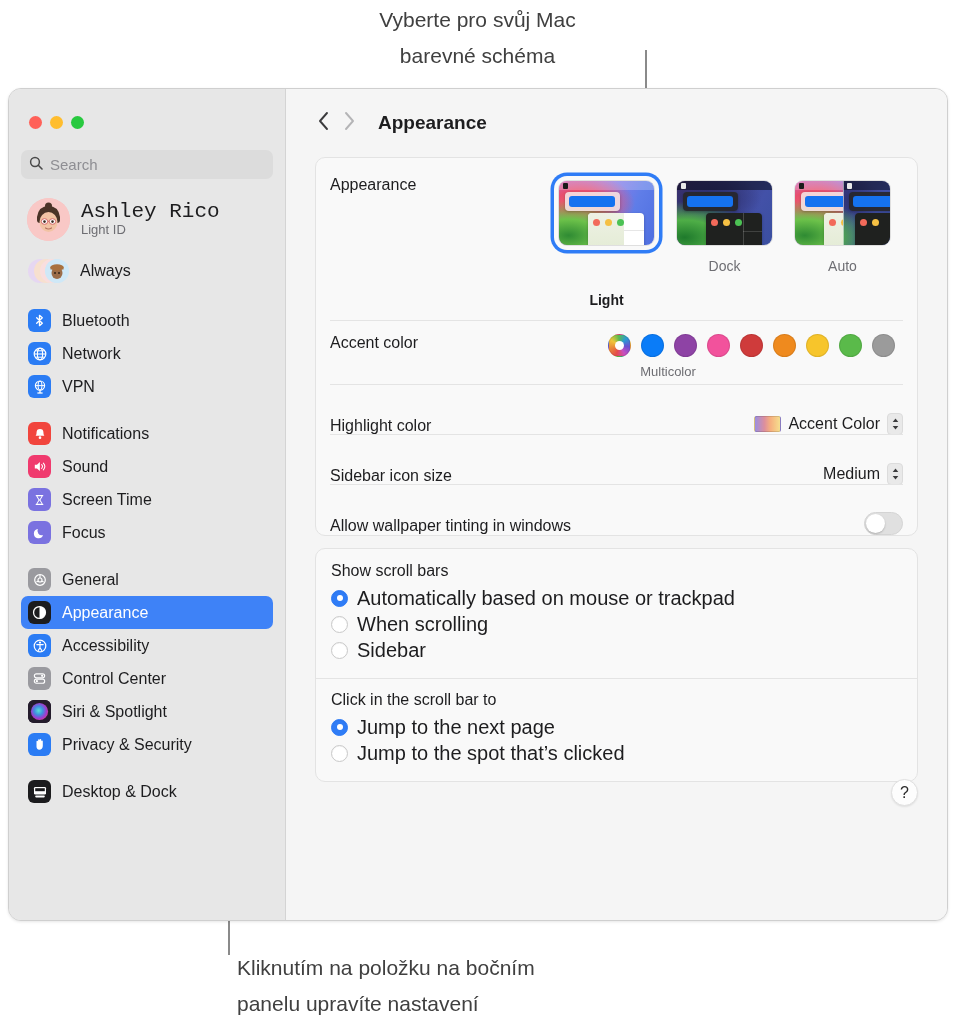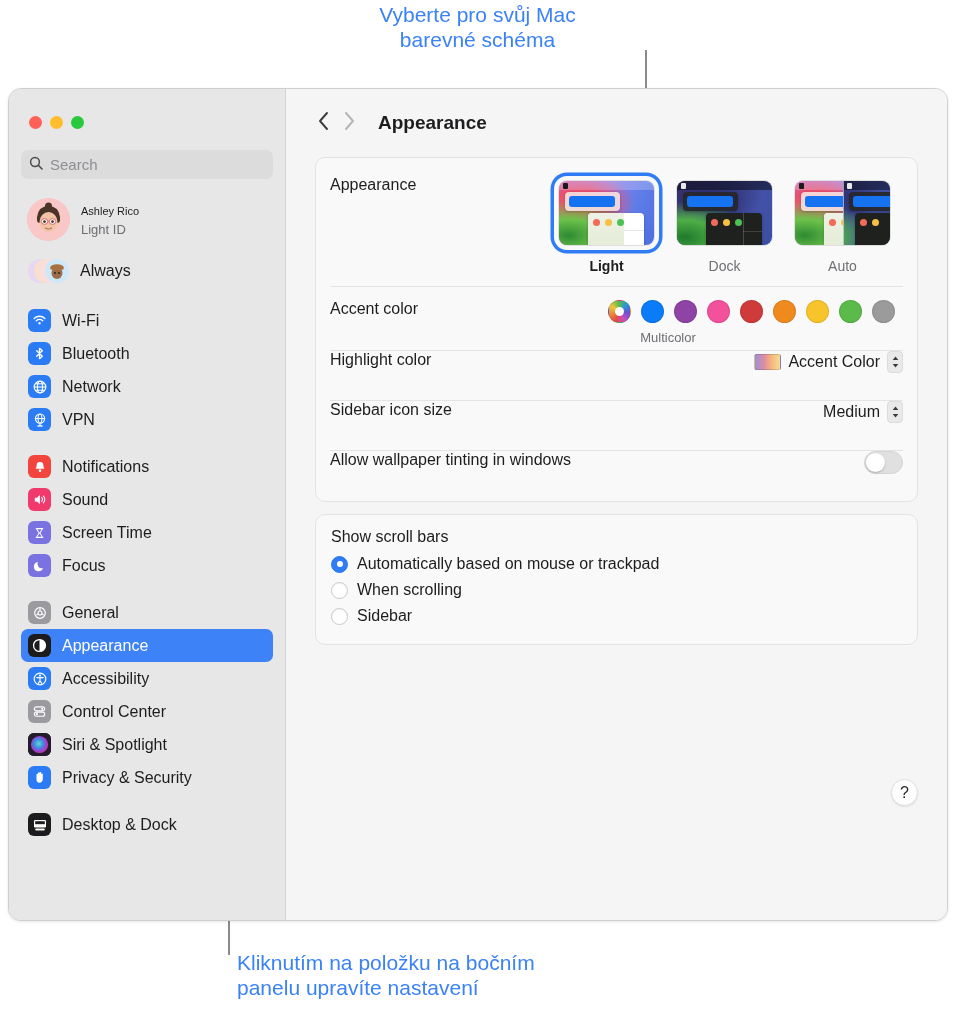--- a/index.html
+++ b/index.html
@@ -9,22 +9,22 @@
     font-family: "Liberation Sans", sans-serif;
     -webkit-font-smoothing: antialiased;
     overflow: hidden;
   }
   #root { position: relative; width: 955px; height: 1024px; }
 
   
   .callout {
     position: absolute;
     font-size: 21px;
-    color: #3b82f6;
-    line-height: 25px;
+    color: #404040;
+    line-height: 36px;
     white-space: pre-line;
   }
   .callout-top {
     top: 2px; left: 0; width: 955px; text-align: center;
   }
   .callout-bottom {
     top: 950px; left: 237px; width: 560px; text-align: left;
   }
   .leader {
     position: absolute;
@@ -88,21 +88,21 @@
     gap: 11px;
     margin: 14px 12px 0 12px;
     padding: 5px 6px;
     border-radius: 7px;
   }
   .avatar-lg {
     width: 43px; height: 43px; border-radius: 50%;
     background: #f7c2c2;
     position: relative; flex: none; overflow: hidden;
   }
-  .acct-name { font-size: 11px; color: #1d1d1f; line-height: 19px; }
+  .acct-name { font-size: 21px; color: #1d1d1f; line-height: 19px; font-family: Liberation Mono, monospace; }
   .acct-sub  { font-size: 13px; color: #6e6e73; line-height: 16px; margin-top: 1px; }
 
   .family {
     display: flex; align-items: center; gap: 12px;
     margin: 6px 12px 0 12px;
     padding: 4px 6px 4px 7px;
     border-radius: 7px;
   }
   .family-avatars { position: relative; width: 40px; height: 30px; flex: none; }
   .fa { position: absolute; border-radius: 50%; width: 24px; height: 24px; top: 3px; }
@@ -147,21 +147,21 @@
 
   .card {
     background: #f9f9f9;
     border: 1px solid #e3e3e3;
     border-radius: 10px;
     overflow: hidden;
   }
   .card + .card { margin-top: 12px; }
 
   .row {
-    display: flex; align-items: flex-start;
+    display: flex; align-items: flex-end;
     padding: 0 14px;
     min-height: 50px;
     position: relative;
   }
   .row-sep::after {
     content: ""; position: absolute; left: 14px; right: 14px; bottom: 0;
     height: 1px; background: #e4e4e4;
   }
   .row-label { font-size: 16px; color: #1d1d1f; }
 
@@ -170,21 +170,21 @@
   .thumbs { display: flex; gap: 13px; margin-left: auto; padding-right: 8px; }
   .thumb-cell { display: flex; flex-direction: column; align-items: center; gap: 8px; }
   .thumb {
     width: 97px; height: 66px; border-radius: 9px;
     position: relative; overflow: hidden;
     border: 1px solid rgba(0,0,0,.10);
   }
   .thumb-sel-wrap { padding: 4px; border-radius: 13px; }
   .thumb-sel-wrap.on { box-shadow: 0 0 0 3.5px #2f7cf6; }
   .thumb-label { font-size: 14px; color: #6e6e73; }
-  .thumb-label.active { color: #1d1d1f; font-weight: bold; }
+  .thumb-label.active { color: #1d1d1f; font-weight: bold; margin-top: 34px; }
 
   
   .mini { position: absolute; inset: 0; }
   .mini-wall-light {
     position: absolute; inset: 0;
     background:
       radial-gradient(120% 90% at 10% 85%, #2f8b33 0%, #6dc24a 28%, rgba(109,194,74,0) 60%),
       radial-gradient(100% 80% at 22% 35%, #f06a6a 0%, #e84f6e 25%, rgba(232,79,110,0) 58%),
       linear-gradient(115deg, #c86fd0 0%, #9b7ce6 35%, #5f7de8 70%, #4f6fe0 100%);
   }
@@ -310,21 +310,21 @@
     background: #fff; border: 1px solid #c9c9c9;
     flex: none; position: relative;
     box-shadow: 0 .5px 1px rgba(0,0,0,.07) inset;
   }
   .radio.on { background: #2f7cf6; border-color: #2f7cf6; }
   .radio.on::after {
     content: ""; position: absolute; left: 50%; top: 50%;
     width: 6px; height: 6px; margin: -3px 0 0 -3px;
     border-radius: 50%; background: #fff;
   }
-  .radio-label { font-size: 16px; color: #1d1d1f; }
+  .radio-label { font-size: 20px; color: #1d1d1f; }
 
   .help-btn {
     position: absolute; right: 29px; top: 690px;
     width: 27px; height: 27px; border-radius: 50%;
     background: #fdfdfd; border: 1px solid #e0e0e0;
     display: flex; align-items: center; justify-content: center;
     font-size: 16px; color: #2a2a2a;
     box-shadow: 0 1px 2px rgba(0,0,0,.09);
     cursor: default;
   }
@@ -397,30 +397,20 @@
               <ellipse cx="12" cy="8.5" rx="6.8" ry="3.3" fill="#a9713f"></ellipse>
               <circle cx="10" cy="14" r="1" fill="#32241a"></circle>
               <circle cx="14" cy="14" r="1" fill="#32241a"></circle>
             </svg>
           </div>
         </div>
         <span class="family-label">Always</span>
       </div>
 
       <div class="nav-group">
-        <div class="nav-item">
-          <span class="ico" style="background:#2b7cf4">
-            <svg width="15" height="15" viewBox="0 0 16 16">
-                <path d="M8 12.2a1.25 1.25 0 100-2.5 1.25 1.25 0 000 2.5z" fill="#fff"></path>
-                <path d="M4.6 8.2a5 5 0 016.8 0" stroke="#fff" stroke-width="1.5" fill="none" stroke-linecap="round"></path>
-                <path d="M2.3 5.8a8.3 8.3 0 0111.4 0" stroke="#fff" stroke-width="1.5" fill="none" stroke-linecap="round"></path>
-              </svg>
-          </span>
-          <span class="nav-label">Wi-Fi</span>
-        </div>
         <div class="nav-item">
           <span class="ico" style="background:#2b7cf4">
             <svg width="15" height="15" viewBox="0 0 16 16">
                 <path d="M5 5l6 6-3 2.5v-11l3 2.5-6 6" stroke="#fff" stroke-width="1.4" fill="none" stroke-linejoin="round" stroke-linecap="round"></path>
               </svg>
           </span>
           <span class="nav-label">Bluetooth</span>
         </div>
         <div class="nav-item">
           <span class="ico" style="background:#2b7cf4">
@@ -752,19 +742,30 @@
           <div class="radio-item">
             <span class="radio"></span>
             <span class="radio-label">When scrolling</span>
           </div>
           <div class="radio-item">
             <span class="radio"></span>
             <span class="radio-label">Sidebar</span>
           </div>
         </div>
 
+        <div class="radio-section">
+          <div class="section-title">Click in the scroll bar to</div>
+          <div class="radio-item">
+            <span class="radio on"></span>
+            <span class="radio-label">Jump to the next page</span>
+          </div>
+          <div class="radio-item">
+            <span class="radio"></span>
+            <span class="radio-label">Jump to the spot that’s clicked</span>
+          </div>
+        </div>
       </div>
 
       <div class="help-btn">?</div>
 
     </div>
   </div>
 </div>
 
 </body></html>

